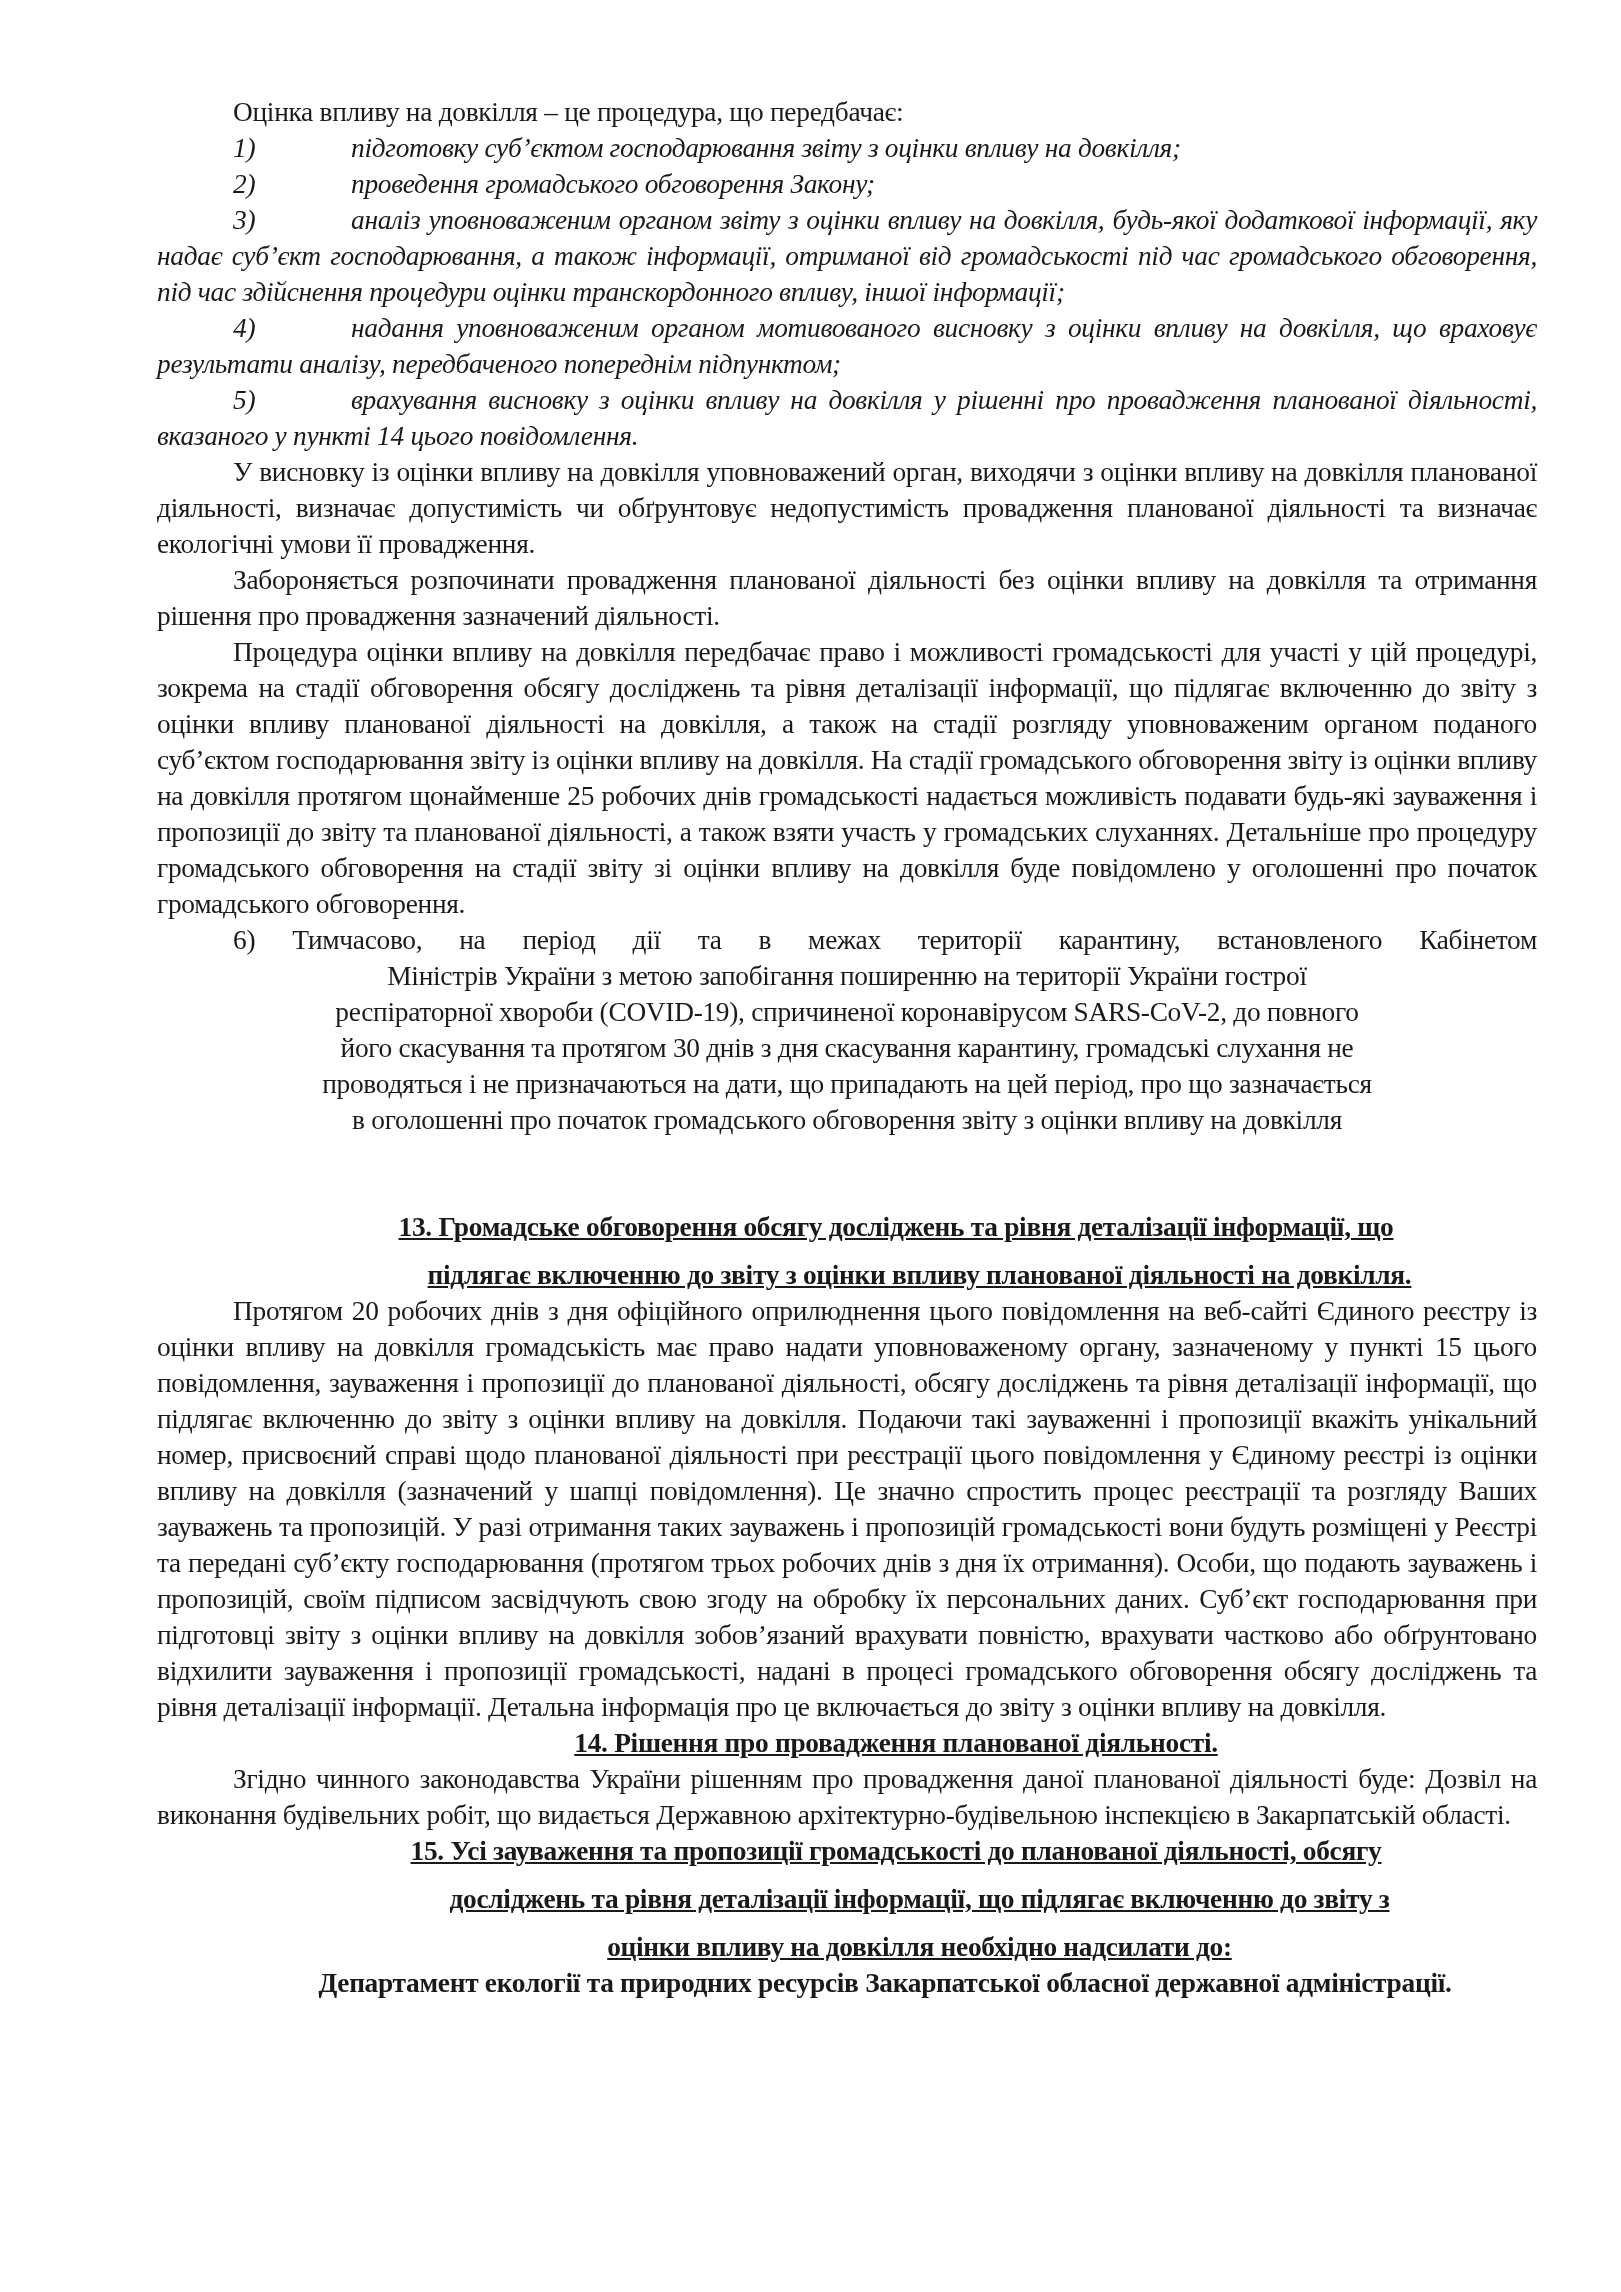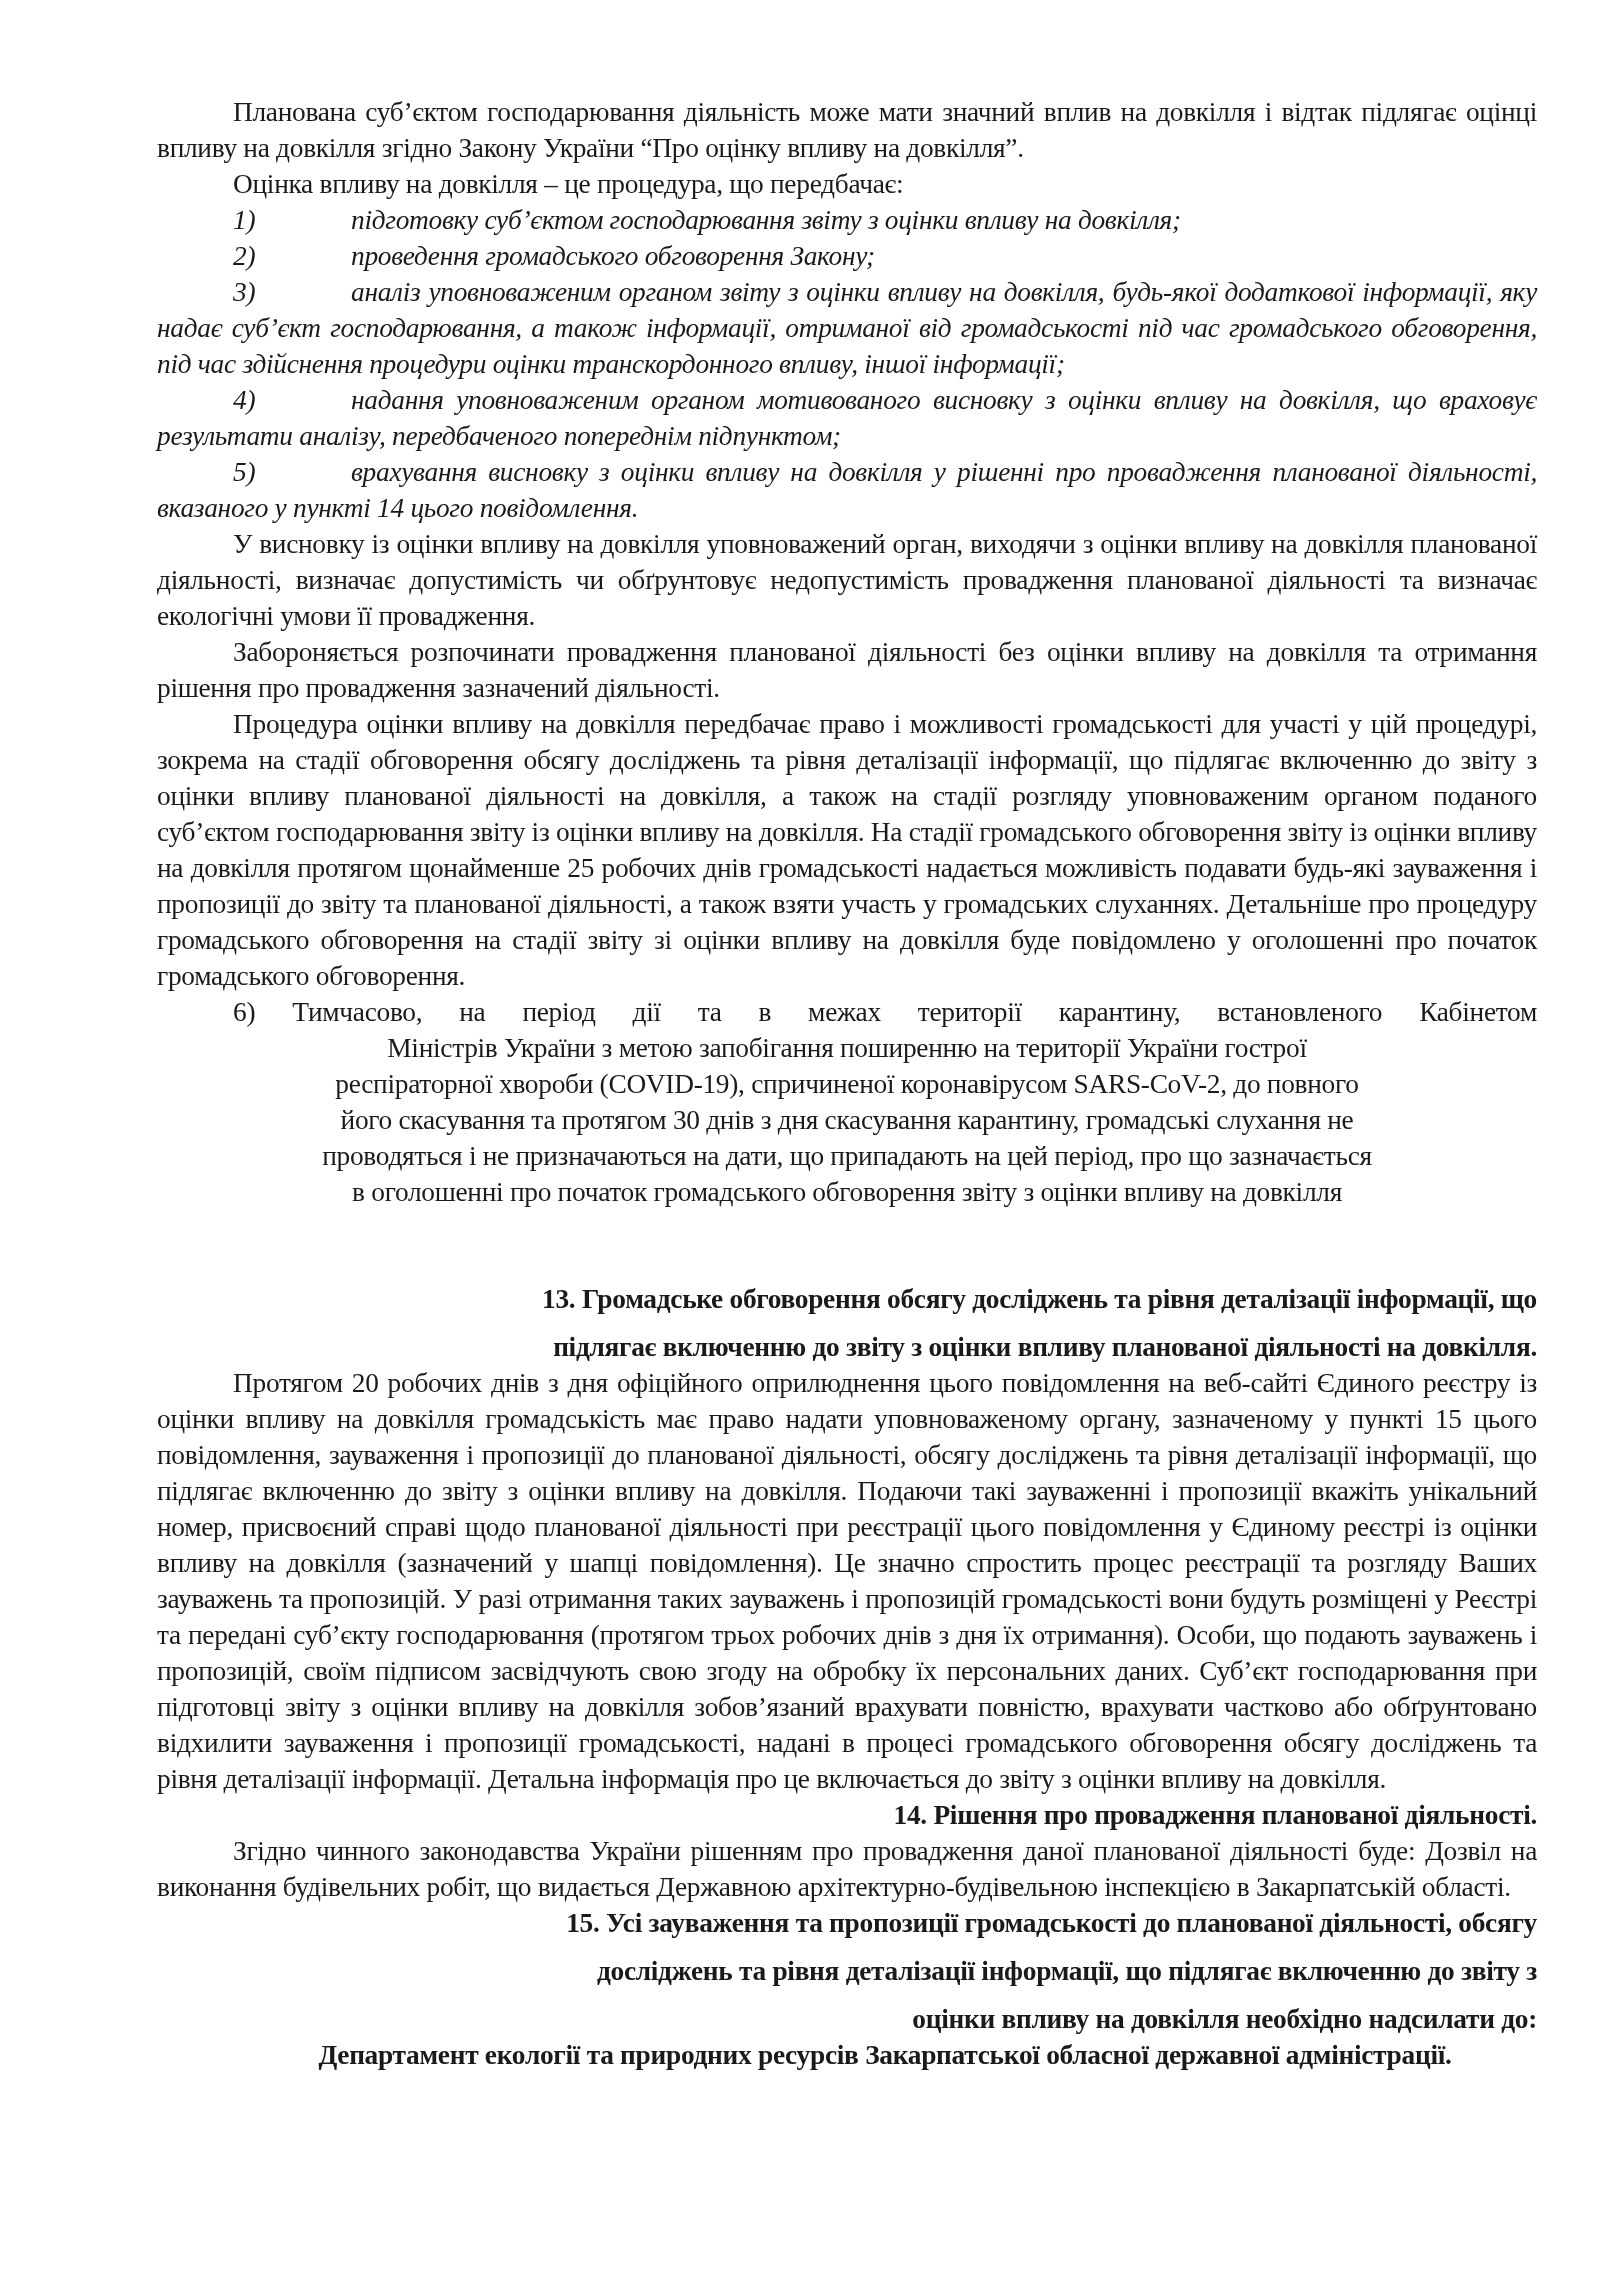--- a/index.html
+++ b/index.html
@@ -47,44 +47,44 @@
       text-align: justify;
       text-align-last: justify;
       display: block;
       text-indent: 76px;
     }
     .spacer {
       height: 71px;
     }
     .heading {
       font-weight: bold;
-      text-align: right;
+      text-align: center;
       text-indent: 0;
       padding-left: 98px;
+      text-decoration: underline;
     }
     .heading .cont {
       display: block;
       padding-left: 47px;
       margin-top: 12px;
     }
     .heading-first {
       display: block;
     }
     .closing {
       text-indent: 76px;
       text-align: center;
       font-weight: bold;
     }
   </style>
 </head>
 <body>
 
 <div class="page">
 
-  <p>Планована суб’єктом господарювання діяльність може мати значний вплив на довкілля і відтак підлягає оцінці впливу на довкілля згідно Закону України “Про оцінку впливу на довкілля”.</p>
   <p>Оцінка впливу на довкілля – це процедура, що передбачає:</p>
 
   <p class="list-item"><span class="num">1)</span><span>підготовку суб’єктом господарювання звіту з оцінки впливу на довкілля;</span></p>
   <p class="list-item"><span class="num">2)</span><span>проведення громадського обговорення Закону;</span></p>
   <p class="list-item"><span class="num">3)</span><span>аналіз уповноваженим органом звіту з оцінки впливу на довкілля, будь-якої додаткової інформації, яку надає суб’єкт господарювання, а також інформації, отриманої від громадськості під час громадського обговорення, під час здійснення процедури оцінки транскордонного впливу, іншої інформації;</span></p>
   <p class="list-item"><span class="num">4)</span><span>надання уповноваженим органом мотивованого висновку з оцінки впливу на довкілля, що враховує результати аналізу, передбаченого попереднім підпунктом;</span></p>
   <p class="list-item"><span class="num">5)</span><span>врахування висновку з оцінки впливу на довкілля у рішенні про провадження планованої діяльності, вказаного у пункті 14 цього повідомлення.</span></p>
 
   <p>У висновку із оцінки впливу на довкілля уповноважений орган, виходячи з оцінки впливу на довкілля планованої діяльності, визначає допустимість чи обґрунтовує недопустимість провадження планованої діяльності та визначає екологічні умови її провадження.</p>
   <p>Забороняється розпочинати провадження планованої діяльності без оцінки впливу на довкілля та отримання рішення про провадження зазначений діяльності.</p>

